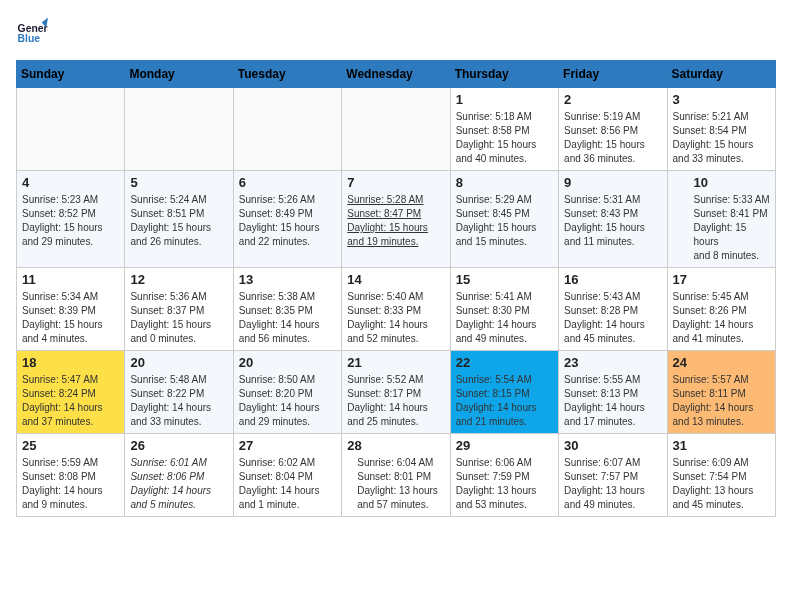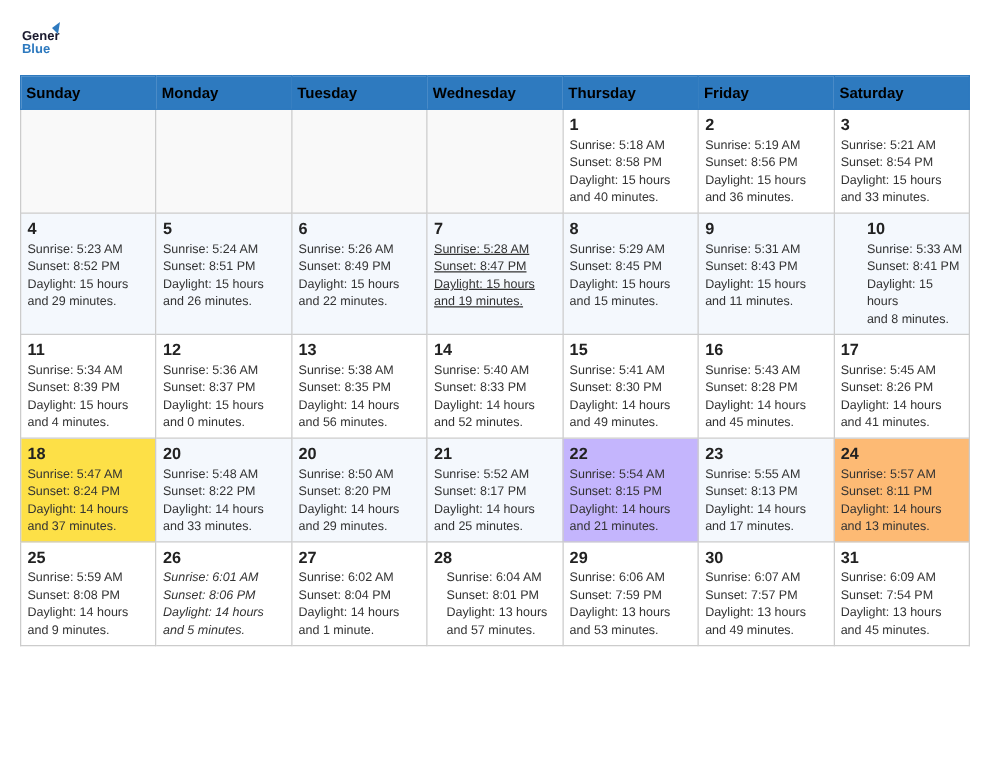--- a/index.html
+++ b/index.html
@@ -261,21 +261,21 @@
 Daylight: 14 hours
 and 29 minutes.</div>
         </td>
         <td style="background: rgb(244, 248, 253);">
           <div class="day-num">21</div>
           <div class="day-info" style="white-space: pre-line;">Sunrise: 5:52 AM
 Sunset: 8:17 PM
 Daylight: 14 hours
 and 25 minutes.</div>
         </td>
-        <td style="background: #c4b5fd;">
+        <td style="background: #0ea5e9;">
           <div class="day-num">22</div>
           <div class="day-info" style="white-space: pre-line;">Sunrise: 5:54 AM
 Sunset: 8:15 PM
 Daylight: 14 hours
 and 21 minutes.</div>
         </td>
         <td style="background: rgb(244, 248, 253);">
           <div class="day-num">23</div>
           <div class="day-info" style="white-space: pre-line;">Sunrise: 5:55 AM
 Sunset: 8:13 PM

